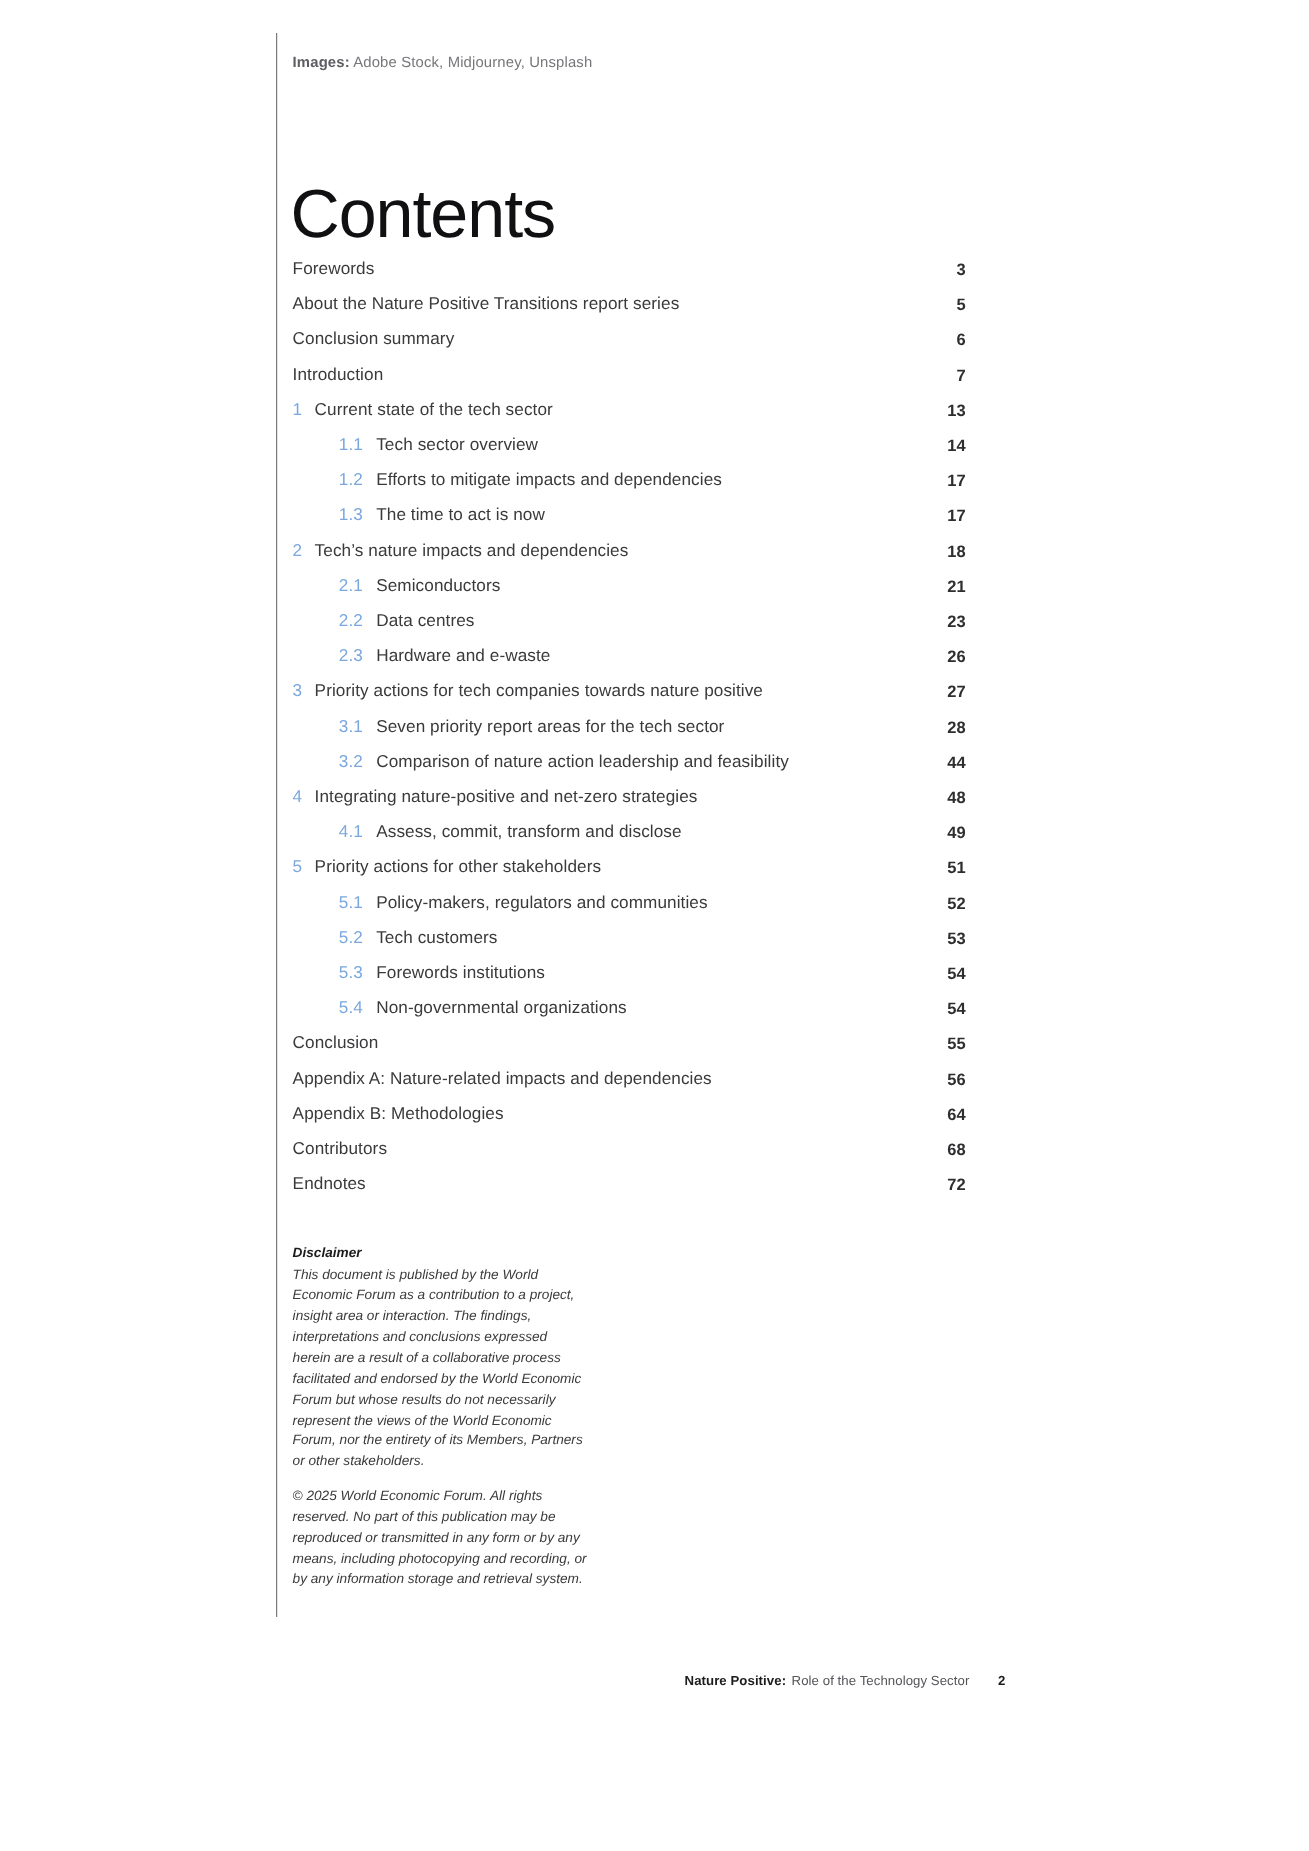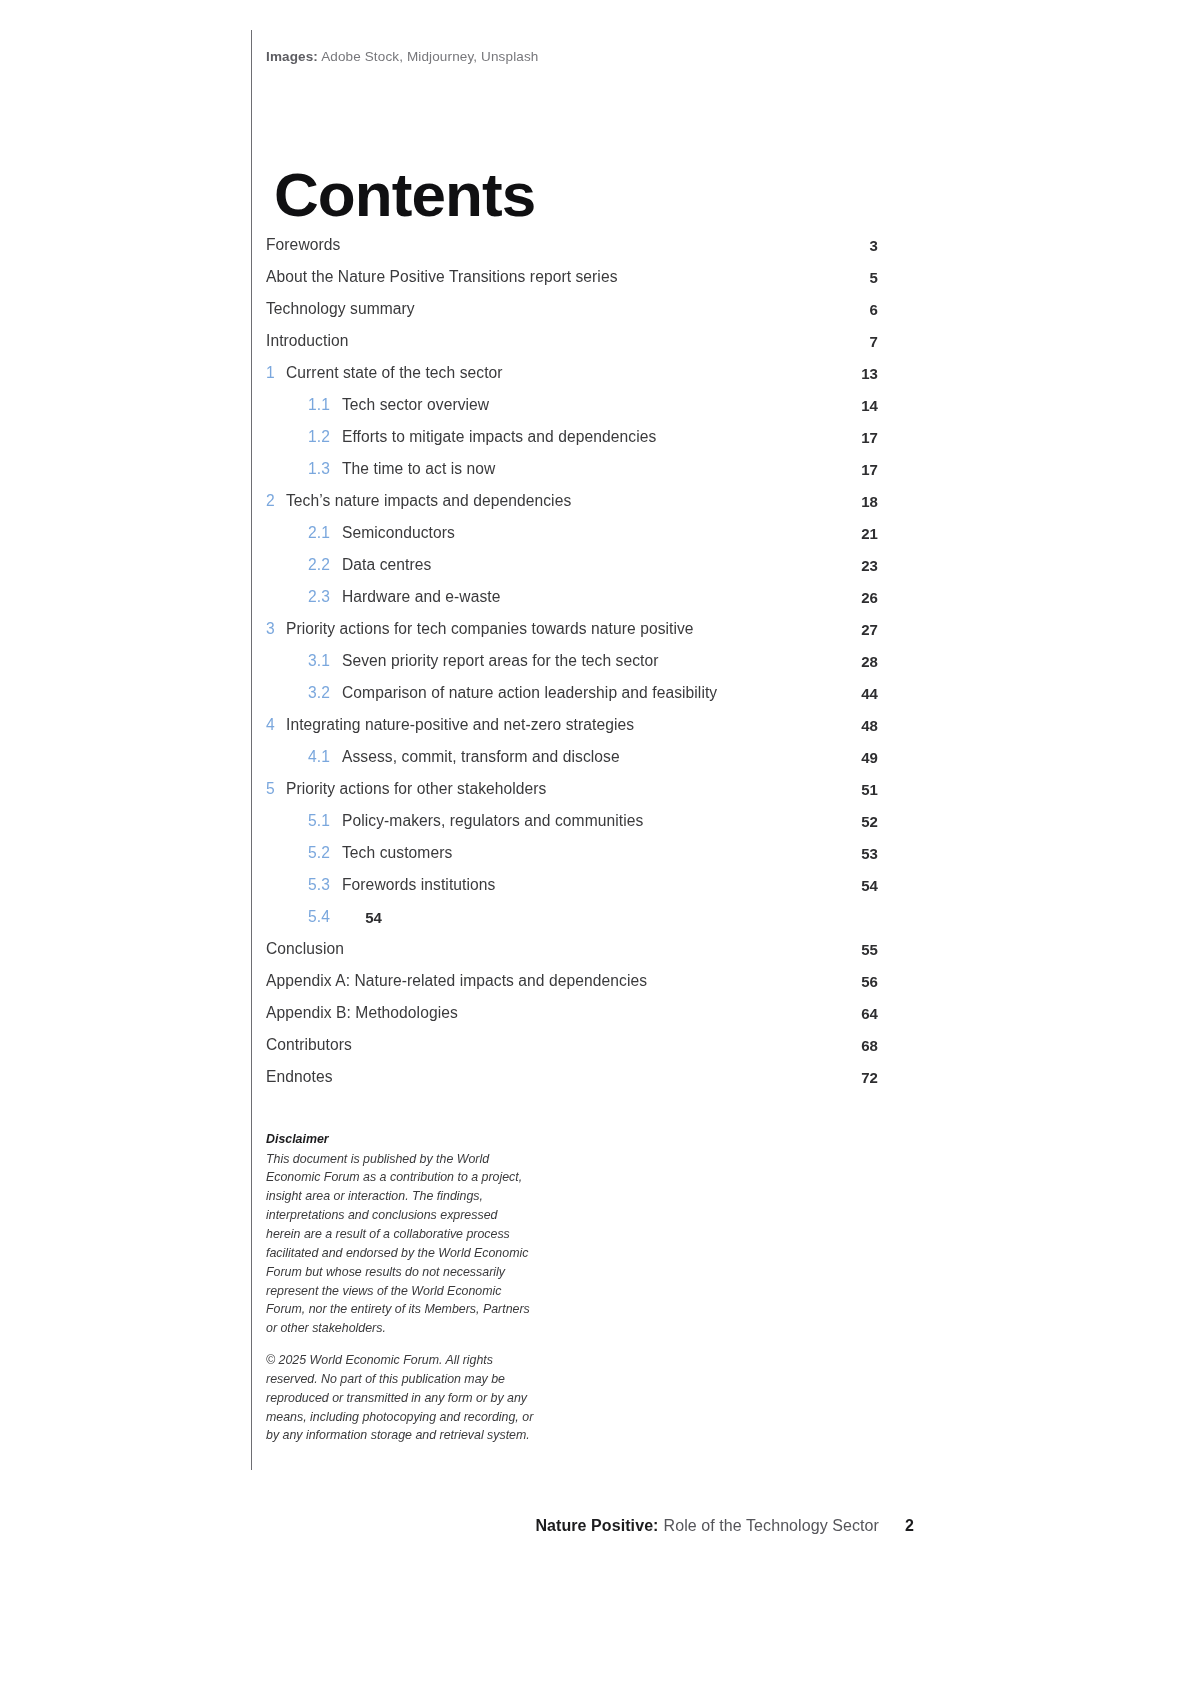--- a/index.html
+++ b/index.html
@@ -42,25 +42,25 @@
     letter-spacing: 0.01em;
   }
   .credits .label {
     font-weight: bold;
     color: #5d5d62;
   }
 
   
   .title {
     position: absolute;
-    left: 274px;
+    left: 264px;
     top: 122px;
     font-size: 62px;
     line-height: 1;
-    font-weight: bold;
+    font-weight: normal;
     color: #101012;
     letter-spacing: -0.015em;
   }
 
   
   .toc {
     position: absolute;
     left: 266px;
     top: 222px;
     width: 612px;
@@ -130,21 +130,21 @@
     margin-top: 13px;
   }
 
   
   .footer {
     position: absolute;
     right: 108px;
     bottom: 148px;
     display: flex;
     align-items: baseline;
-    font-size: 16px;
+    font-size: 12px;
     color: #55555a;
     letter-spacing: 0.005em;
   }
   .footer .f-strong {
     font-weight: bold;
     color: #1c1c1e;
     margin-right: 5px;
   }
   .footer .f-rest {
     color: #55555a;
@@ -175,21 +175,21 @@
         <span class="toc-label">Forewords</span>
         <span class="toc-page">3</span>
       </div>
       <div class="toc-row lvl0">
         <span class="toc-num"></span>
         <span class="toc-label">About the Nature Positive Transitions report series</span>
         <span class="toc-page">5</span>
       </div>
       <div class="toc-row lvl0">
         <span class="toc-num"></span>
-        <span class="toc-label">Technology summary</span>
+        <span class="toc-label">Conclusion summary</span>
         <span class="toc-page">6</span>
       </div>
       <div class="toc-row lvl0">
         <span class="toc-num"></span>
         <span class="toc-label">Introduction</span>
         <span class="toc-page">7</span>
       </div>
       <div class="toc-row lvl1">
         <span class="toc-num">1</span>
         <span class="toc-label">Current state of the tech sector</span>
@@ -270,20 +270,21 @@
         <span class="toc-label">Tech customers</span>
         <span class="toc-page">53</span>
       </div>
       <div class="toc-row lvl2">
         <span class="toc-num">5.3</span>
         <span class="toc-label">Forewords institutions</span>
         <span class="toc-page">54</span>
       </div>
       <div class="toc-row lvl2">
         <span class="toc-num">5.4</span>
+        <span class="toc-label">Non-governmental organizations</span>
         <span class="toc-page">54</span>
       </div>
       <div class="toc-row lvl0">
         <span class="toc-num"></span>
         <span class="toc-label">Conclusion</span>
         <span class="toc-page">55</span>
       </div>
       <div class="toc-row lvl0">
         <span class="toc-num"></span>
         <span class="toc-label">Appendix A: Nature-related impacts and dependencies</span>

